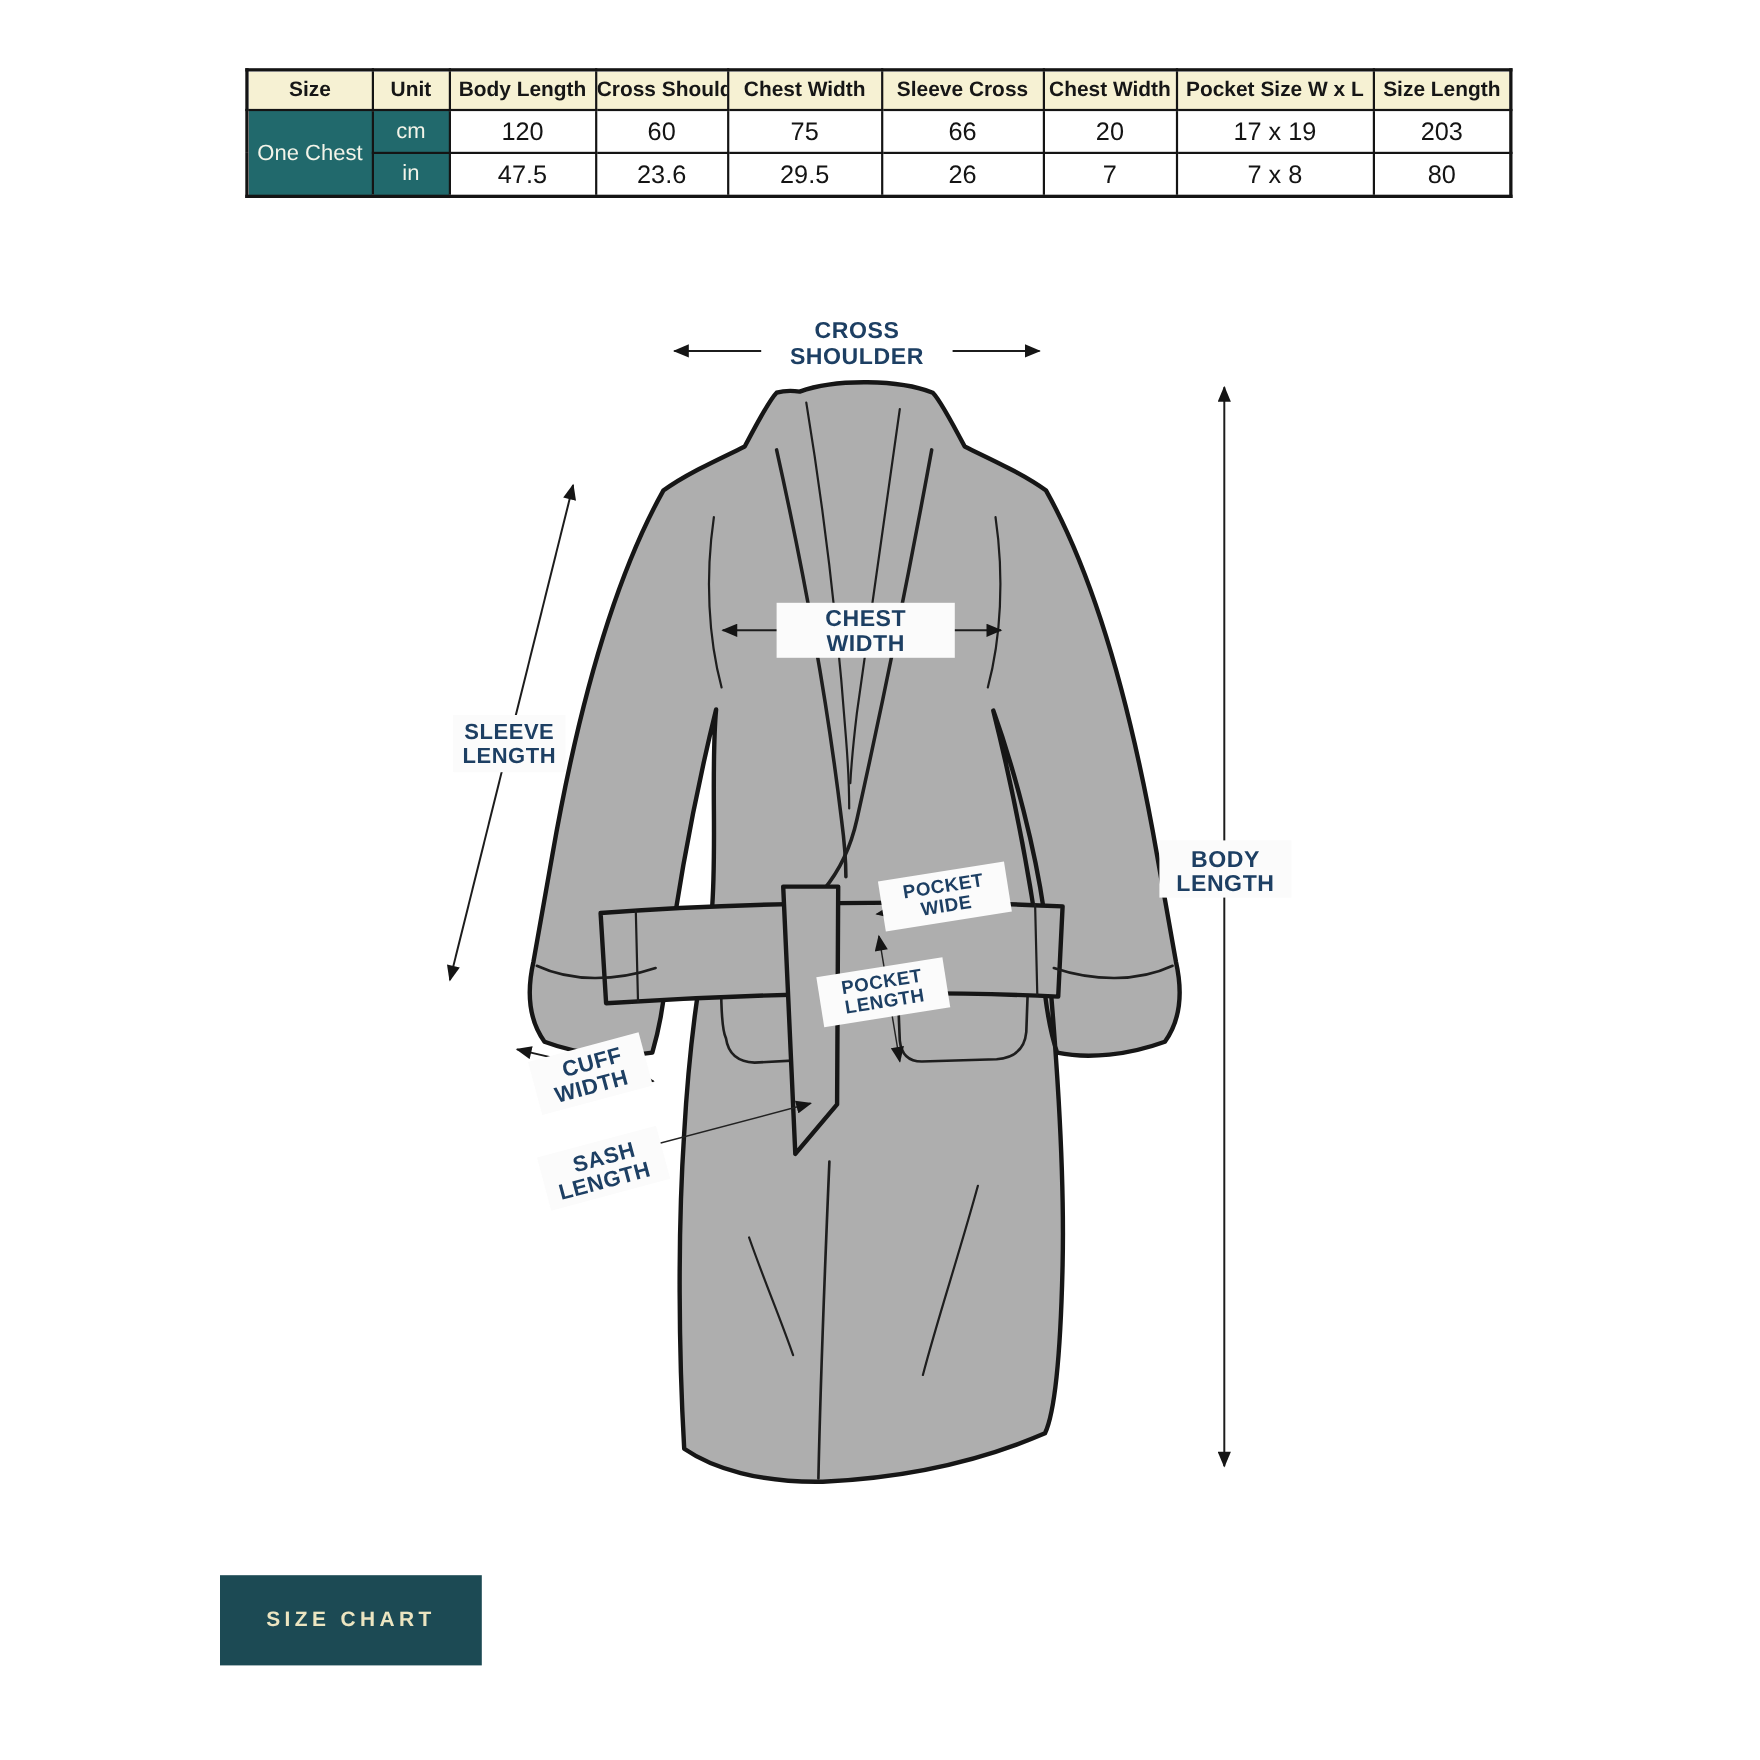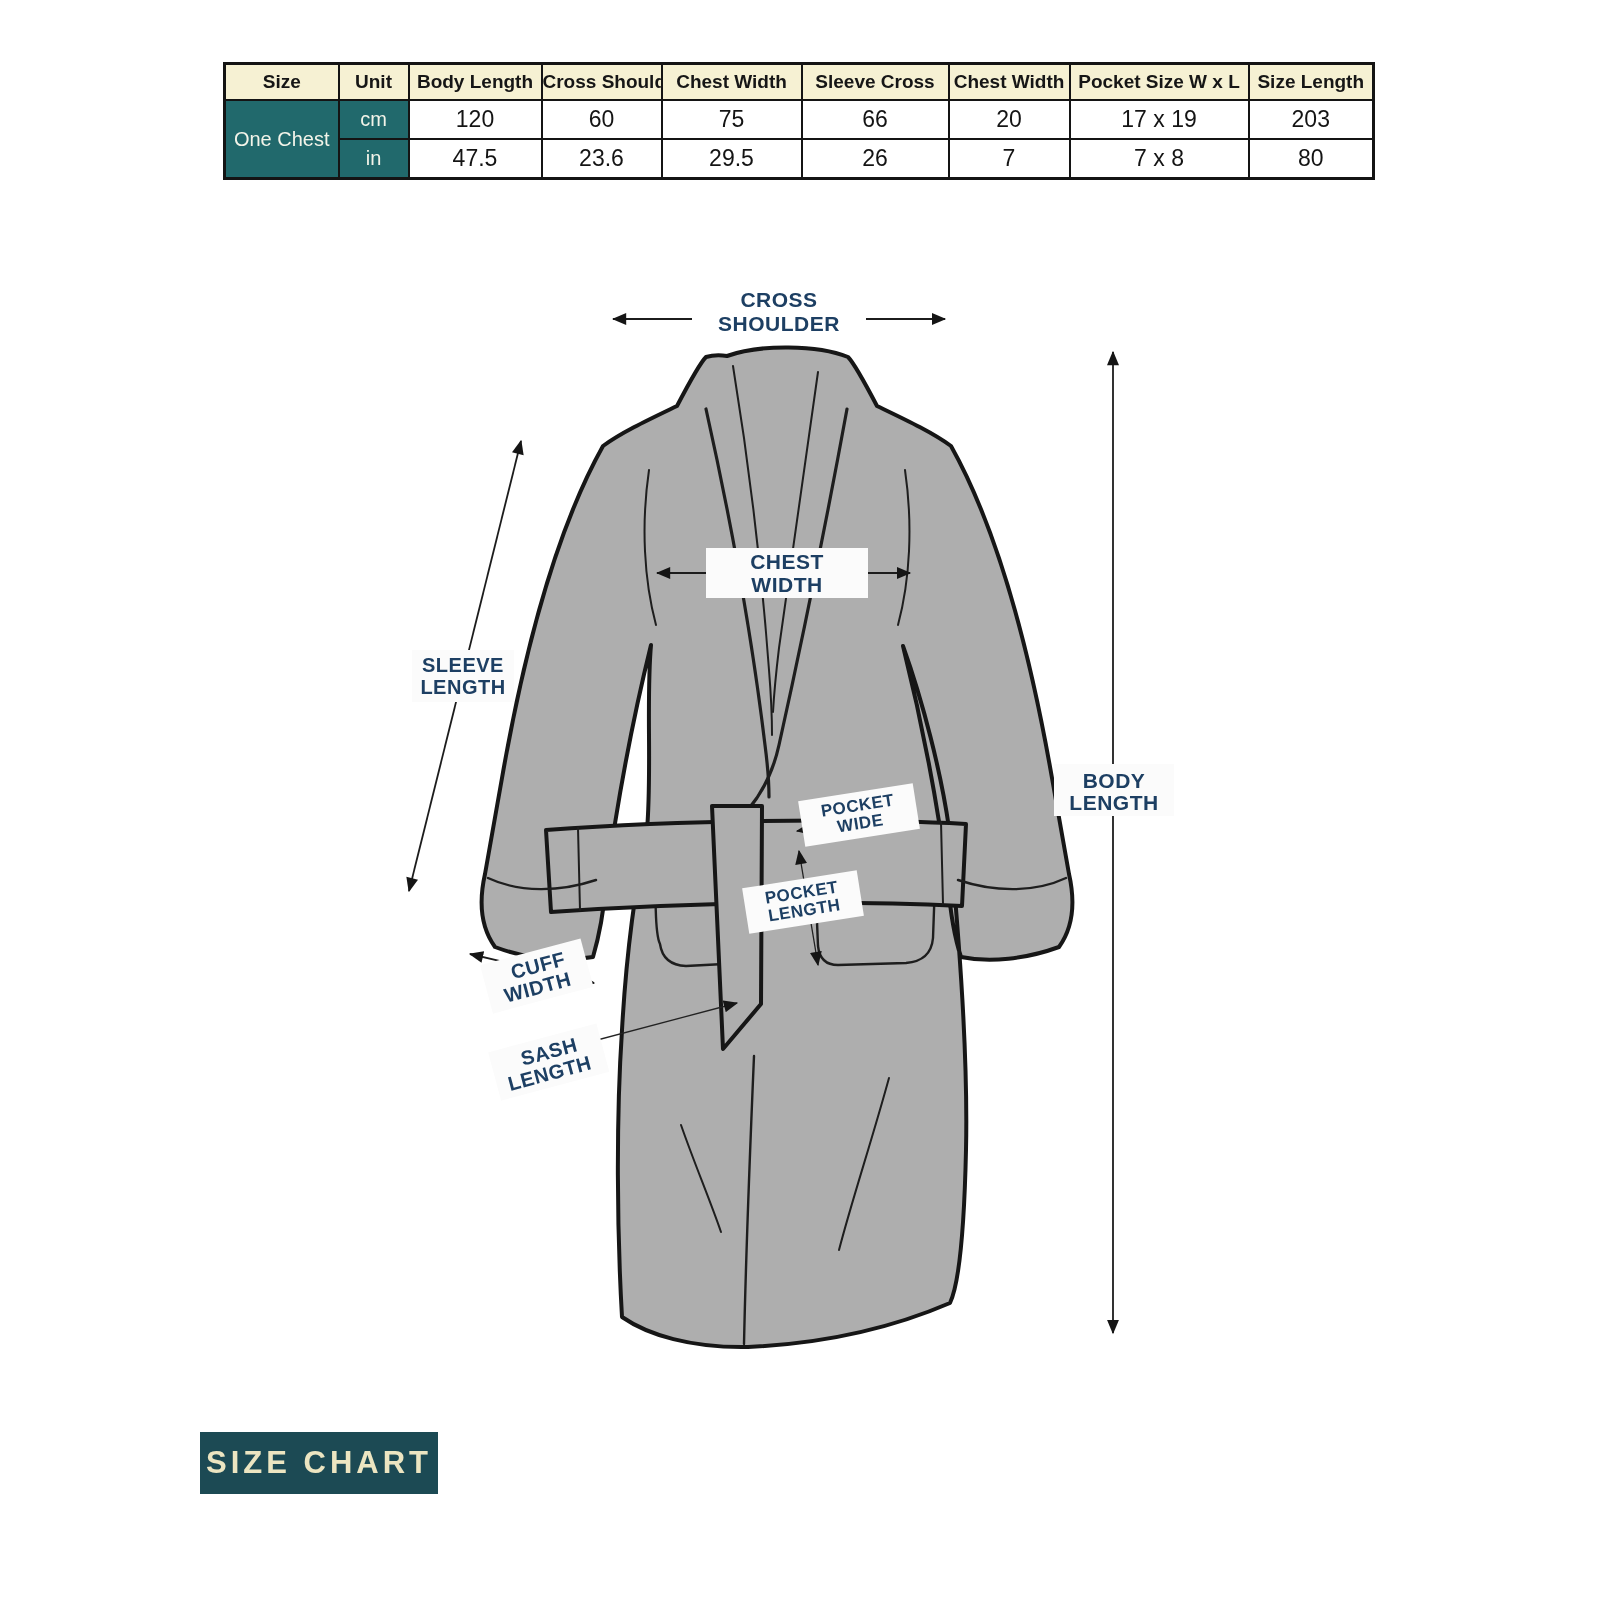--- a/index.html
+++ b/index.html
@@ -21,23 +21,23 @@
   .diagram{position:absolute;left:0;top:0;}
   .dim-line{stroke:#1c1c1c;stroke-width:1.8;fill:none;}
   .dim-thin{stroke:#222;stroke-width:1.3;fill:none;}
   .lab{font-family:"Liberation Sans",sans-serif;font-weight:bold;fill:var(--navy);
        text-anchor:middle;letter-spacing:.5px;}
   .lab21{font-size:21px;} .lab20{font-size:20px;} .lab17{font-size:17px;}
   .tagbox{fill:#fbfbfb;}
   .robe-fill{fill:var(--robe-gray);stroke:var(--outline);stroke-width:4;stroke-linejoin:round;}
   .robe-line{fill:none;stroke:#1e1e1e;stroke-linecap:round;}
   
-  .badge{position:absolute;left:200px;top:1432px;width:238px;height:62px;background:var(--teal-dark);
+  .badge{position:absolute;left:200px;top:1432px;width:238px;height:82px;background:var(--teal-dark);
          display:flex;align-items:center;justify-content:center;color:var(--badge-text);
-         font-size:31px;font-weight:bold;letter-spacing:4px;}
+         font-size:19px;font-weight:bold;letter-spacing:4px;}
 </style>
 </head>
 <body>
 
 <table class="size-table">
   <colgroup>
     <col style="width:114px">
       <col style="width:70px">
       <col style="width:133px">
     <col style="width:120px">

